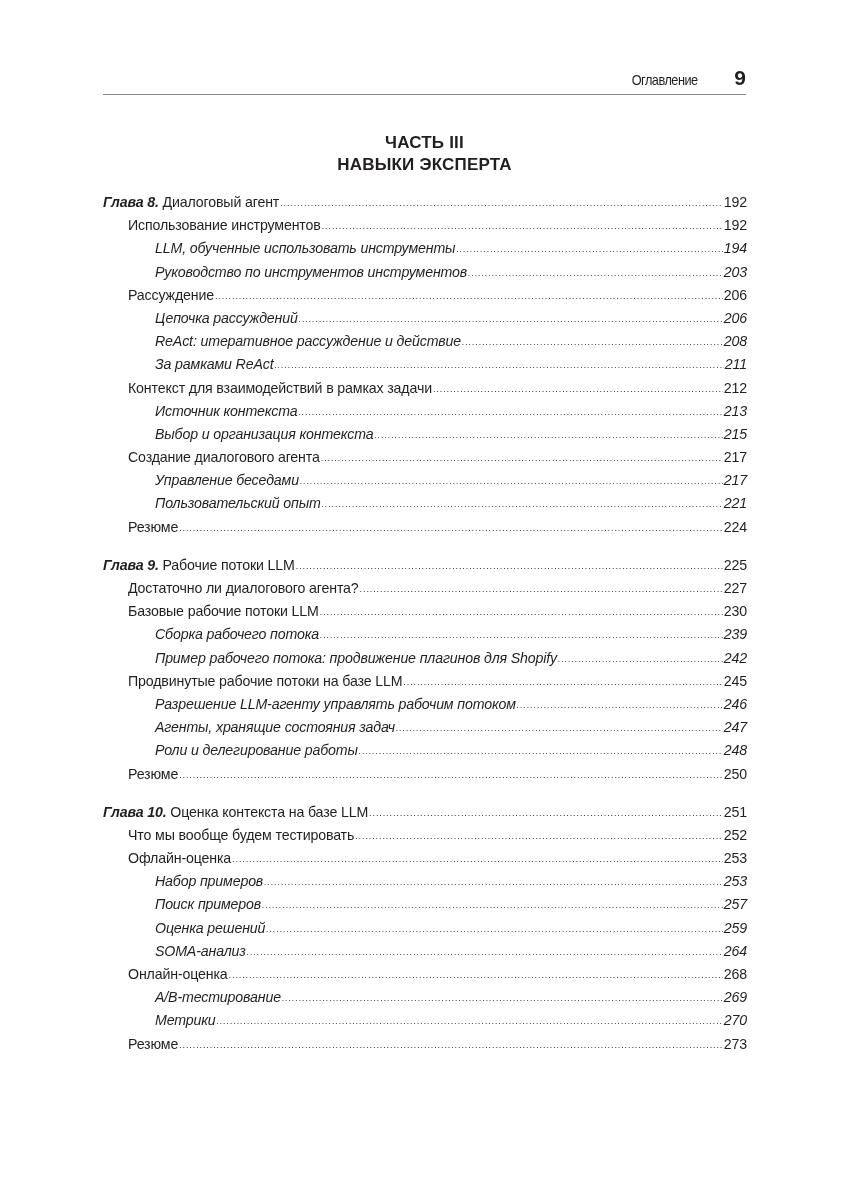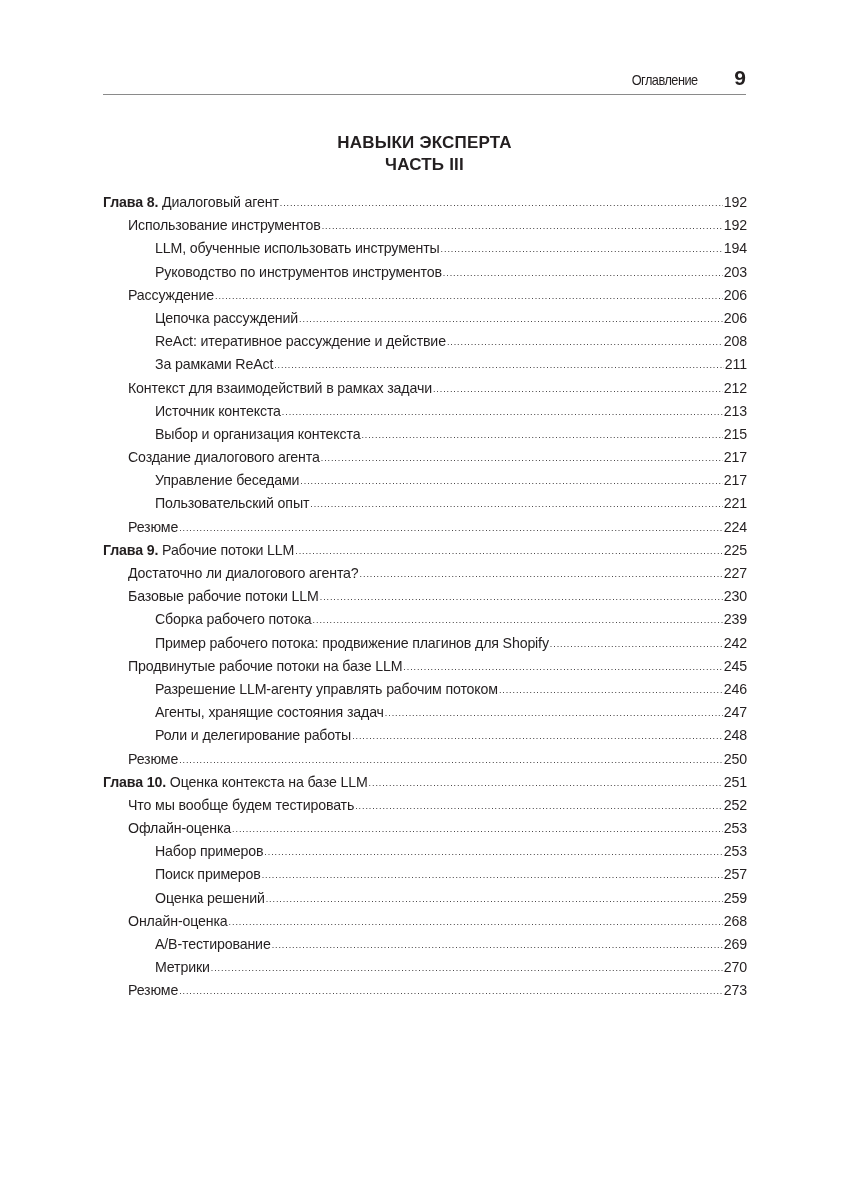--- a/index.html
+++ b/index.html
@@ -28,44 +28,44 @@
   }
   .part-heading div { display: block; }
   .toc {
     position: absolute; left: 103px; top: 191px; width: 644px;
   }
   .toc-entry {
     display: flex; align-items: baseline; height: 23.2px;
     font-size: 14.2px; line-height: 23.2px; letter-spacing: -0.15px;
   }
   .toc-entry.lvl1 { padding-left: 25px; }
-  .toc-entry.lvl2 { padding-left: 52px; }
-  .toc-entry.chapter-gap { }
+  .toc-entry.lvl2 { padding-left: 52px; font-style: italic; }
+  .toc-entry.chapter-gap { margin-top: 15px; }
   .toc-label { white-space: nowrap; flex: 0 0 auto; }
-  .toc-label b { font-weight: bold; }
+  .toc-label b { font-weight: bold; font-style: italic; }
   .toc-dots {
     flex: 1 1 auto; overflow: hidden; white-space: nowrap; margin: 0 1px;
     font-size: 9px; letter-spacing: 0.9px; color: #231f20; position: relative; top: -1px;
   }
   .toc-dots::before {
     content: "................................................................................................................................................................................................................................................";
   }
   .toc-page { flex: 0 0 auto; white-space: nowrap; text-align: right; }
 </style>
 </head>
 <body>
 
 <div class="running-head">
   <span class="rh-title">Оглавление</span>
   <span class="rh-page">9</span>
 </div>
 
 <div class="part-heading">
+  <div>ЧАСТЬ III</div>
   <div>НАВЫКИ ЭКСПЕРТА</div>
-  <div>ЧАСТЬ III</div>
 </div>
 
 <div class="toc" id="toc">
     <div class="toc-entry lvl0">
       <span class="toc-label"><b>Глава 8.</b><span> Диалоговый агент</span></span>
       <span class="toc-dots"></span>
       <span class="toc-page">192</span>
     </div>
     <div class="toc-entry lvl1">
       <span class="toc-label"><span>Использование инструментов</span></span>
@@ -210,20 +210,25 @@
     <div class="toc-entry lvl2">
       <span class="toc-label"><span>Поиск примеров</span></span>
       <span class="toc-dots"></span>
       <span class="toc-page">257</span>
     </div>
     <div class="toc-entry lvl2">
       <span class="toc-label"><span>Оценка решений</span></span>
       <span class="toc-dots"></span>
       <span class="toc-page">259</span>
     </div>
+    <div class="toc-entry lvl2">
+      <span class="toc-label"><span>SOMA-анализ</span></span>
+      <span class="toc-dots"></span>
+      <span class="toc-page">264</span>
+    </div>
     <div class="toc-entry lvl1">
       <span class="toc-label"><span>Онлайн-оценка</span></span>
       <span class="toc-dots"></span>
       <span class="toc-page">268</span>
     </div>
     <div class="toc-entry lvl2">
       <span class="toc-label"><span>А/В-тестирование</span></span>
       <span class="toc-dots"></span>
       <span class="toc-page">269</span>
     </div>

